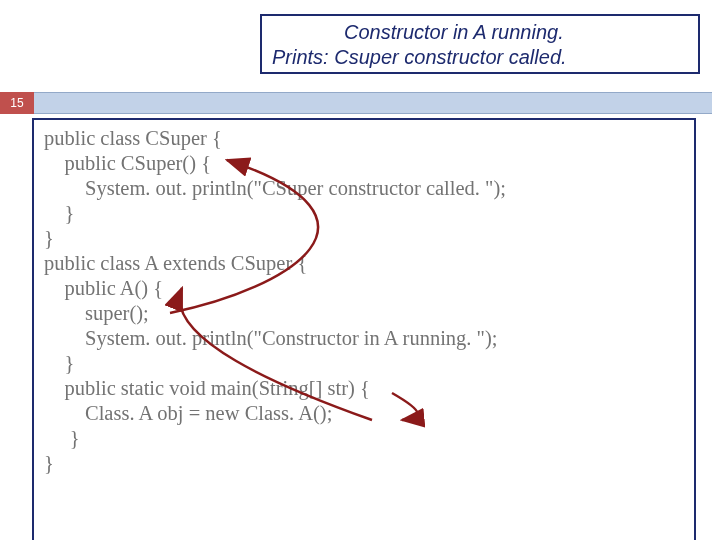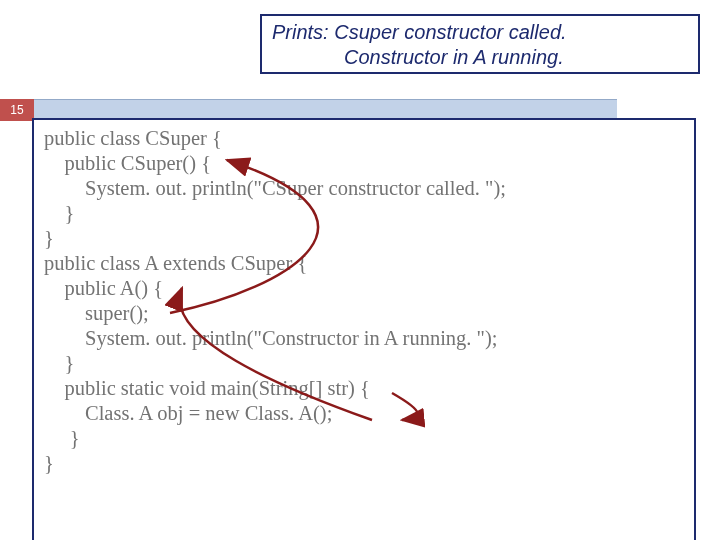--- a/index.html
+++ b/index.html
@@ -35,23 +35,23 @@
     box-sizing: border-box;
     padding: 4px 10px;
     font-family: Arial, sans-serif;
     font-style: italic;
     font-size: 20px;
     color: #1d2a6e;
     line-height: 1.25;
   }
   .pagebar {
     position: absolute;
-    top: 99px;
+    top: 92px;
     left: 0;
-    width: 617px;
+    width: 712px;
     height: 22px;
     display: flex;
   }
   .pagebar .num {
     width: 34px;
     background: #c0504d;
     color: #fff;
     font-family: Arial, sans-serif;
     font-size: 12px;
     display: flex;
@@ -89,22 +89,22 @@
     pointer-events: none;
   }
 </style>
 </head>
 <body>
 
 <div class="slide">
 
 
   <div class="caption-box">
+    <div style="padding-left:72px">Constructor in A running.</div>
     <div>Prints:  Csuper constructor  called.</div>
-    <div style="padding-left:72px">Constructor in A running.</div>
   </div>
 
   <div class="pagebar">
     <div class="num">15</div>
     <div class="bar"></div>
   </div>
 
   <div class="code-box"><span>public class CSuper {</span>
 <span>    public CSuper() {</span>
 <span>        System. out. println("CSuper constructor called. ");</span>

